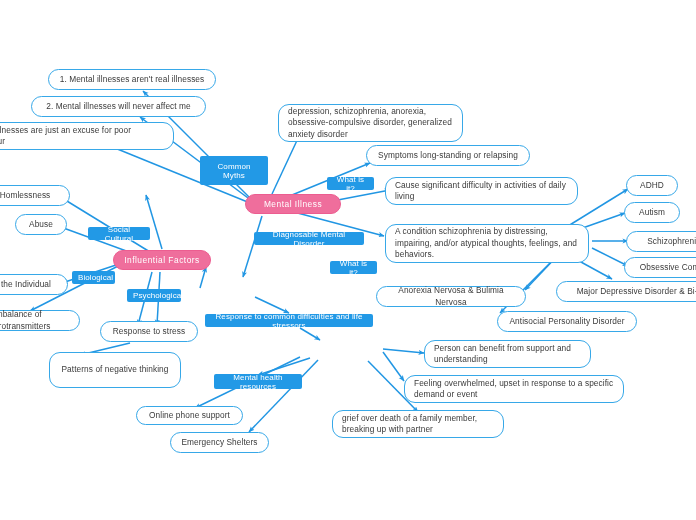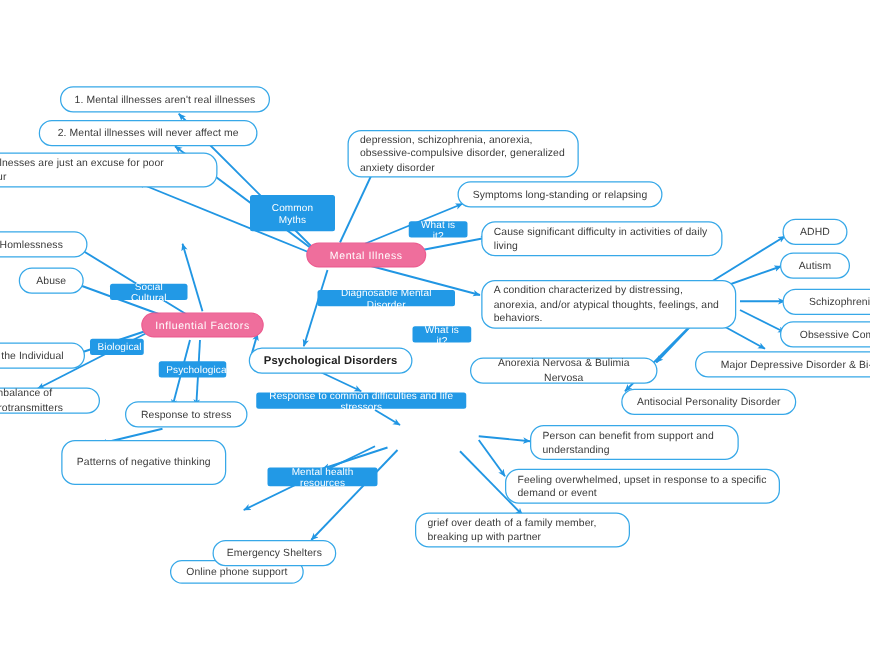--- a/index.html
+++ b/index.html
@@ -217,21 +217,21 @@
 
   <div class="node topic" style="left:385px; top:177px; width:193px; height:28px;">
     <span class="txt">Cause significant difficulty in activities of daily living</span>
   </div>
 
   <div class="node label" style="left:254px; top:232px; width:110px; height:13px;">
     <span class="txt">Diagnosable Mental Disorder</span>
   </div>
 
   <div class="node topic" style="left:385px; top:224px; width:204px; height:39px;">
-    <span class="txt">A condition characterized by distressing, anorexia, and/or atypical thoughts, feelings, and behaviors.</span>
+    <span class="txt">A condition schizophrenia by distressing, impairing, and/or atypical thoughts, feelings, and behaviors.</span>
   </div>
 
   <div class="node topic center" style="left:626px; top:175px; width:52px; height:21px;">
     <span class="txt">ADHD</span>
   </div>
 
   <div class="node topic center" style="left:624px; top:202px; width:56px; height:21px;">
     <span class="txt">Autism</span>
   </div>
 
@@ -252,23 +252,20 @@
   </div>
 
   <div class="node topic center" style="left:376px; top:286px; width:150px; height:21px;">
     <span class="txt">Anorexia Nervosa &amp; Bulimia Nervosa</span>
   </div>
 
   <div class="node label" style="left:330px; top:261px; width:47px; height:13px;">
     <span class="txt">What is it?</span>
   </div>
 
-  <div class="node topic bold center" style="left:199px; top:278px; width:131px; height:21px;">
-    <span class="txt">Psychological Disorders</span>
-  </div>
 
   <div class="node label" style="left:205px; top:314px; width:168px; height:13px;">
     <span class="txt">Response to common difficulties and life stressors</span>
   </div>
 
   <div class="node topic" style="left:424px; top:340px; width:167px; height:28px;">
     <span class="txt">Person can benefit from support and understanding</span>
   </div>
 
   <div class="node topic" style="left:404px; top:375px; width:220px; height:28px;">
@@ -276,21 +273,21 @@
   </div>
 
   <div class="node topic" style="left:332px; top:410px; width:172px; height:28px;">
     <span class="txt">grief over death of a family member, breaking up with partner</span>
   </div>
 
   <div class="node label" style="left:214px; top:374px; width:88px; height:15px;">
     <span class="txt">Mental health resources</span>
   </div>
 
-  <div class="node topic center" style="left:136px; top:406px; width:107px; height:19px;margin-top:42px;">
+  <div class="node topic center" style="left:136px; top:406px; width:107px; height:19px;">
     <span class="txt">Online phone support</span>
   </div>
 
   <div class="node topic center" style="left:170px; top:432px; width:99px; height:21px;">
     <span class="txt">Emergency Shelters</span>
   </div>
 
 </div>
 
 </body></html>

